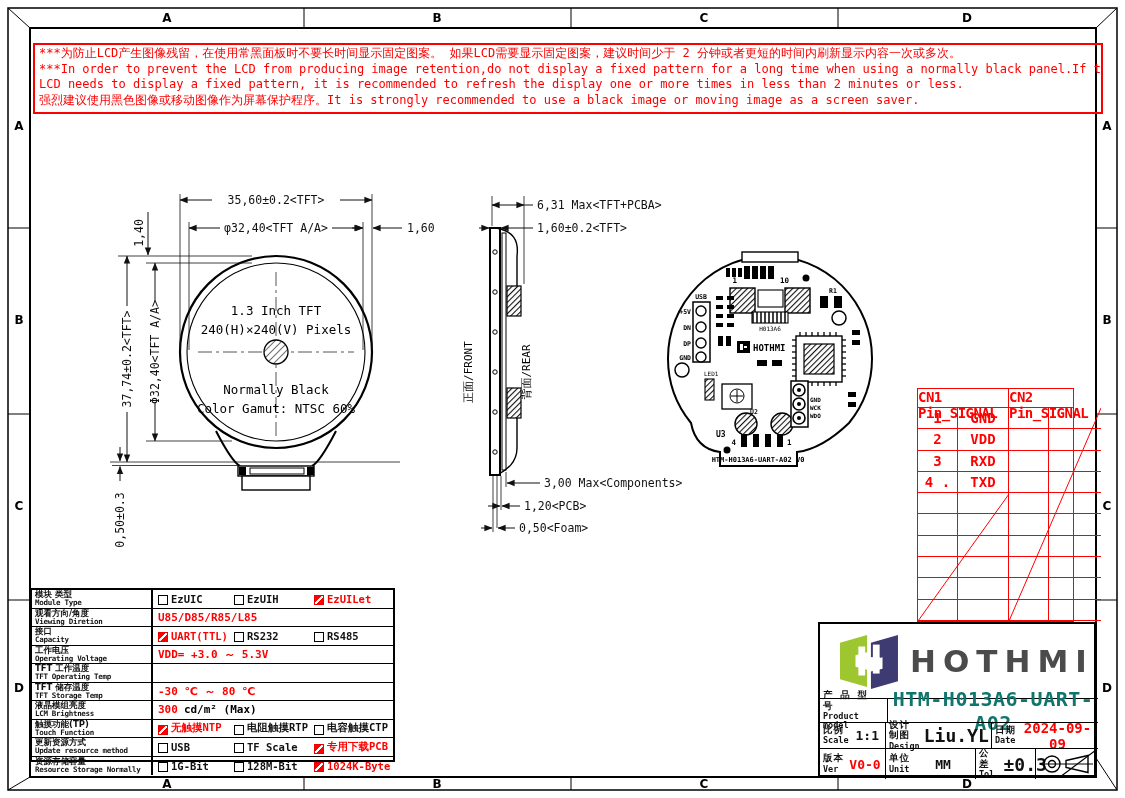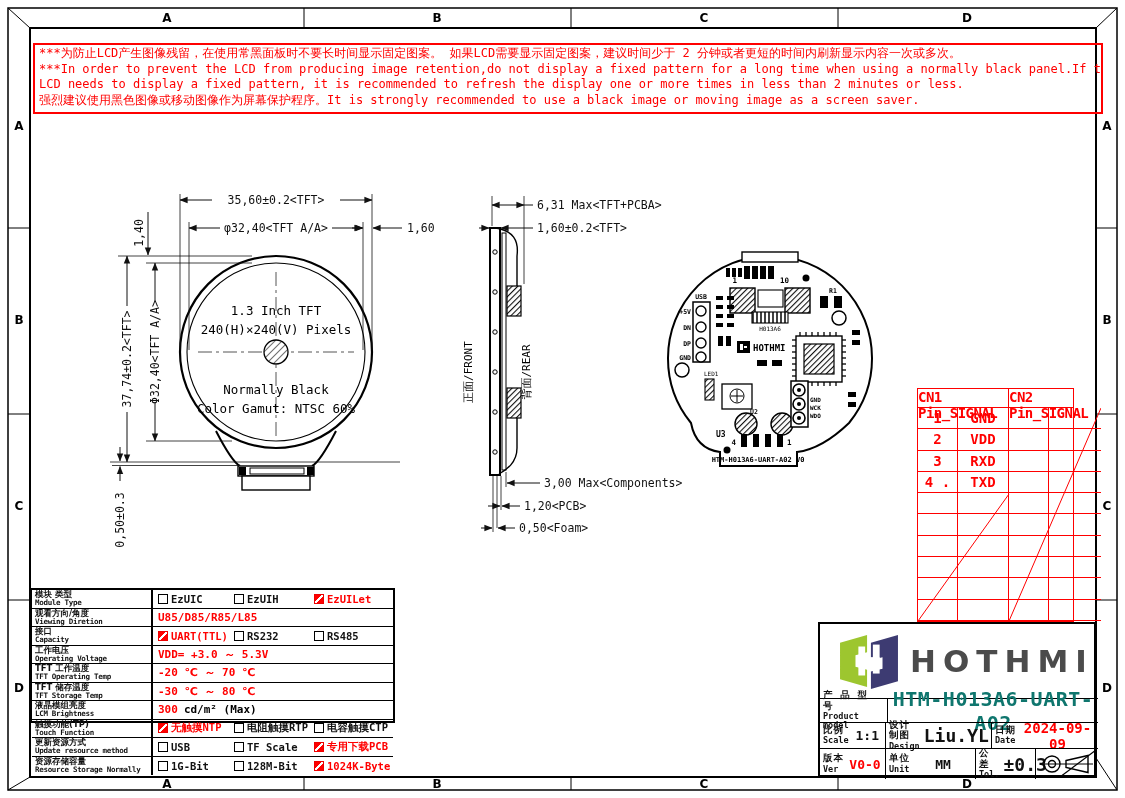--- a/index.html
+++ b/index.html
@@ -15,28 +15,28 @@
   #cntable,#cntable *{box-sizing:border-box}
   .cnhead{display:grid;grid-template-columns:91px 92px;height:20px;border:1px solid #f00}
   .cnhead div{border-right:1px solid #f00;display:flex;align-items:center;justify-content:center;letter-spacing:-0.5px}
   .cnhead div:last-child{border-right:none}
   .cnbody{position:relative;display:grid;grid-template-columns:40px 51px 40px 52px;
           grid-auto-rows:21.3px;border:1px solid #f00;border-top:none}
   .cncell{border-right:1px solid #f00;border-bottom:1px solid #f00;display:flex;align-items:center;justify-content:center}
   .cnbody .cncell:nth-child(4n){border-right:none}
   #cndiag{position:absolute;left:0;top:0;pointer-events:none}
   
-  #spectable{left:30px;top:588px;width:365px;height:135px;border:2px solid #000;box-sizing:border-box;background:transparent}
+  #spectable{left:30px;top:588px;width:365px;height:174px;border:2px solid #000;box-sizing:border-box;background:transparent}
   .srow{display:grid;grid-template-columns:121px 1fr;height:18.5px;border-bottom:1px solid #000;box-sizing:border-box}
   .srow:last-child{border-bottom:none}
   .slab{border-right:2px solid #000;padding:0 0 0 3px;display:flex;flex-direction:column;justify-content:center;font-weight:bold}
   .slab .cn{font-size:8.5px;line-height:9px;font-family:"DejaVu Sans",sans-serif}
   .slab .en{font-size:7.5px;line-height:8px;letter-spacing:-0.3px}
   .sval{display:flex;align-items:center;padding-left:5px;font-weight:bold;font-size:10.5px}
-  .opt{display:flex;align-items:center;width:76px;flex:none}
+  .opt{display:flex;align-items:flex-end;width:76px;flex:none}
   .opt:nth-child(2){width:80px}
   .opt:last-child{flex:1}
   .cb{width:10px;height:10px;border:1.3px solid #000;background:#fff;margin-right:3px;flex:none;box-sizing:border-box}
   .opt[data-checked="true"] .cb{border-color:#e00;background:linear-gradient(135deg,#f00 40%,#fff 40%,#fff 58%,#f00 58%)}
   .opt[data-checked="true"] .olabel{color:#f00}
   .olabel{font-family:"DejaVu Sans Mono","DejaVu Sans",sans-serif}
   .rv{color:#f00;font-size:11px}
   .bv{color:#000;font-size:11px;margin-left:6px}
   
   #titleblock{left:818px;top:622px;width:278px;height:155px;border:2px solid #000;box-sizing:border-box;
@@ -479,23 +479,20 @@
         </div>
       <div class="sval">
           <span class="rv">VDD= +3.0 ～ 5.3V</span>
         </div>
     </div>
     <div class="srow">
       <div class="slab">
           <span class="cn">TFT 工作温度</span>
           <span class="en">TFT Operating Temp</span>
         </div>
-      <div class="sval">
-          <span class="rv">-20 ℃ ～ 70 ℃</span>
-        </div>
     </div>
     <div class="srow">
       <div class="slab">
           <span class="cn">TFT 储存温度</span>
           <span class="en">TFT Storage Temp</span>
         </div>
       <div class="sval">
           <span class="rv">-30 ℃ ～ 80 ℃</span>
         </div>
     </div>

